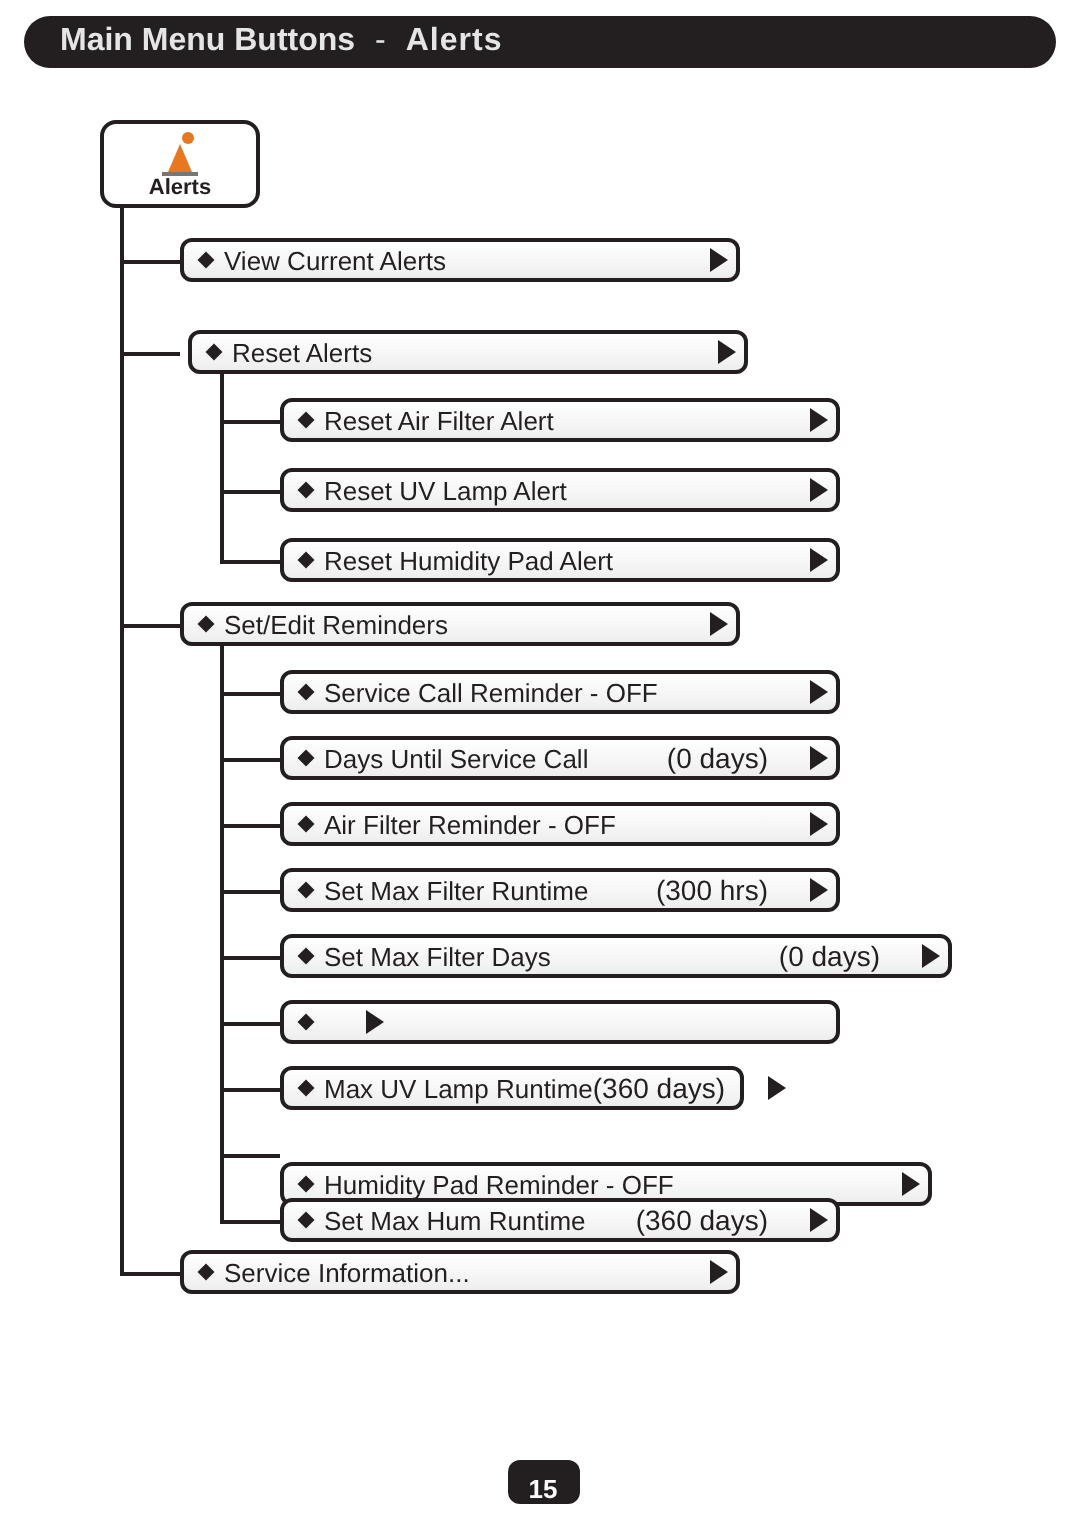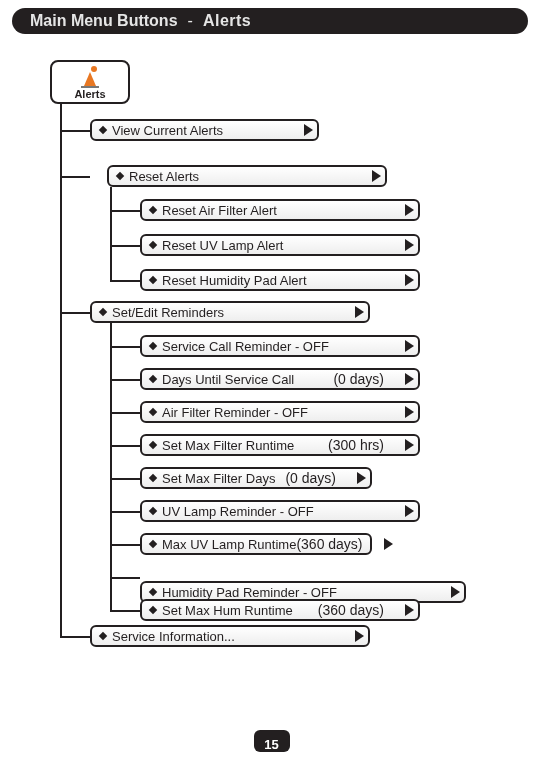--- a/index.html
+++ b/index.html
@@ -134,27 +134,27 @@
     <span>Alerts</span>
   </div>
 
   <div class="connector" style="left:30px; top:44px; width:2px; height:534px;"></div>
 
   <div class="connector" style="left:30px; top:70px;  width:30px; height:2px;"></div>
   <div class="connector" style="left:30px; top:116px; width:30px; height:2px;"></div>
   <div class="connector" style="left:30px; top:252px; width:30px; height:2px;"></div>
   <div class="connector" style="left:30px; top:576px; width:30px; height:2px;"></div>
 
-  <div class="menu-btn" style="left:60px; top:59px; width:229px;">
+  <div class="menu-btn" style="left:60px; top:59px; width:280px;">
     <span class="diamond"></span>
     <span class="label">View Current Alerts</span>
     <span class="arrow"></span>
   </div>
 
-  <div class="menu-btn" style="left:77px; top:105px; width:280px;">
+  <div class="menu-btn" style="left:64px; top:105px; width:280px;">
     <span class="diamond"></span>
     <span class="label">Reset Alerts</span>
     <span class="arrow"></span>
   </div>
 
   <div class="connector" style="left:80px; top:127px; width:2px; height:95px;"></div>
   <div class="connector" style="left:80px; top:150px; width:30px; height:2px;"></div>
   <div class="connector" style="left:80px; top:185px; width:30px; height:2px;"></div>
   <div class="connector" style="left:80px; top:220px; width:30px; height:2px;"></div>
 
@@ -209,29 +209,28 @@
     <span class="label">Air Filter Reminder - OFF</span>
     <span class="value"></span>
     <span class="arrow"></span>
   </div>
   <div class="menu-btn" style="left:110px; top:374px; width:280px;">
     <span class="diamond"></span>
     <span class="label">Set Max Filter Runtime</span>
     <span class="value">(300 hrs)</span>
     <span class="arrow"></span>
   </div>
-  <div class="menu-btn" style="left:110px; top:407px; width:232px;">
+  <div class="menu-btn" style="left:110px; top:407px; width:336px;">
     <span class="diamond"></span>
     <span class="label">Set Max Filter Days</span>
     <span class="value">(0 days)</span>
     <span class="arrow"></span>
   </div>
   <div class="menu-btn" style="left:110px; top:440px; width:280px;">
     <span class="diamond"></span>
-    <span class="label">UV Lamp Reminder - OFF</span>
     <span class="value"></span>
     <span class="arrow"></span>
   </div>
   <div class="menu-btn" style="left:110px; top:473px; width:232px;">
     <span class="diamond"></span>
     <span class="label">Max UV Lamp Runtime</span>
     <span class="value">(360 days)</span>
     <span class="arrow"></span>
   </div>
   <div class="menu-btn" style="left:110px; top:521px; width:326px;">

